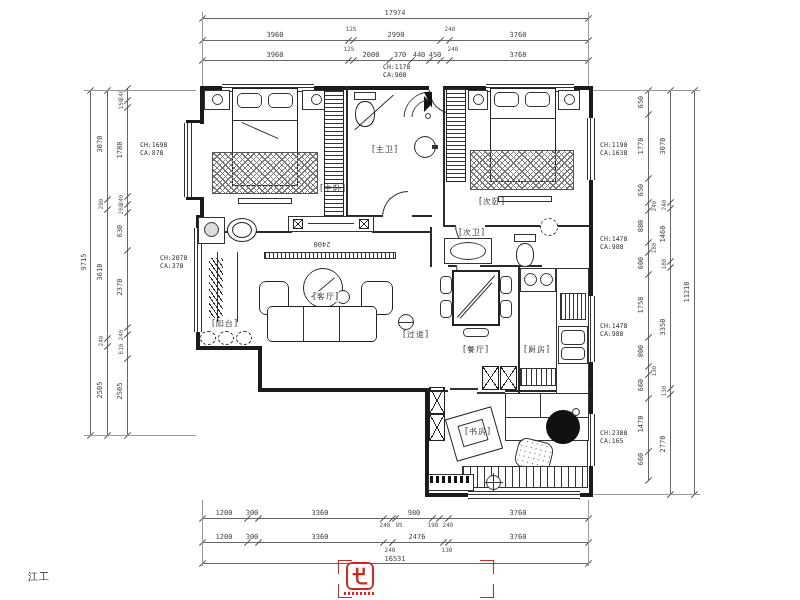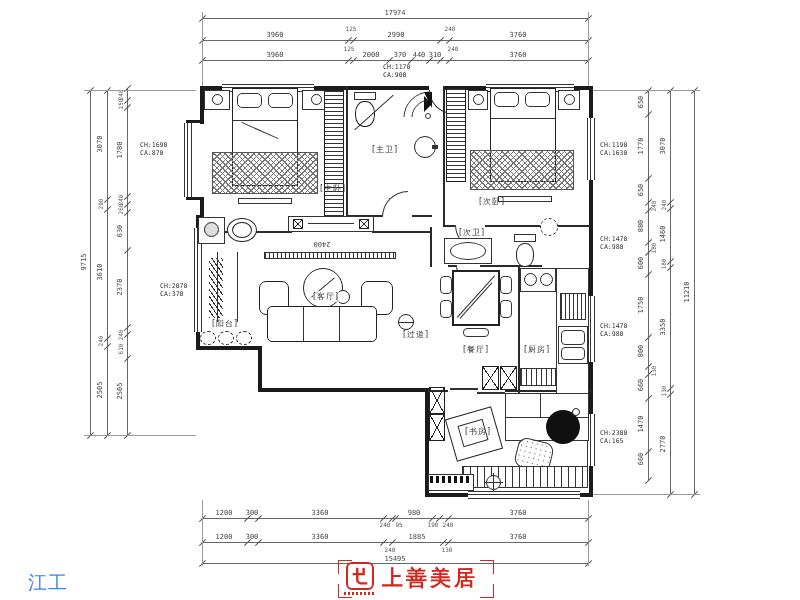--- a/index.html
+++ b/index.html
@@ -32,21 +32,21 @@
   .xbox{border:1px solid #222;background:
      linear-gradient(to top right,transparent calc(50% - 0.5px),#222 calc(50% - 0.5px) calc(50% + 0.5px),transparent calc(50% + 0.5px)),
      linear-gradient(to bottom right,transparent calc(50% - 0.5px),#222 calc(50% - 0.5px) calc(50% + 0.5px),transparent calc(50% + 0.5px));}
   .circ{border:1px solid #222;border-radius:50%;background:#fff;}
   .arcBL{border-left:1px solid #333;border-bottom:1px solid #333;border-bottom-left-radius:100%;background:transparent;}
   .arcTL{border-left:1px solid #333;border-top:1px solid #333;border-top-left-radius:100%;background:transparent;}
   .tri{background:#111;}
   .roomlbl{font-size:8px;color:#333;white-space:nowrap;transform:translateX(-50%);letter-spacing:1px;}
   .ln{background:#333;}
   .logo-brand{font-size:21px;font-weight:bold;letter-spacing:3px;white-space:nowrap;}
-  .wm{font-size:19px;color:#3b82f6;letter-spacing:1px;}
+  .wm{font-size:10px;color:#0f172a;letter-spacing:1px;}
 </style>
 </head>
 <body>
 
 <div class="stage">
 
   <div class="dl h" style="left:202px;top:18px;width:386px">
       <i class="tick" style="left: -0.5px; top: -4px;"></i>
       <i class="tick" style="left: 385.5px; top: -4px;"></i>
     </div>
@@ -75,21 +75,21 @@
       <i class="tick" style="left: 226.5px; top: -4px;"></i>
       <i class="tick" style="left: 237.5px; top: -4px;"></i>
       <i class="tick" style="left: 246.5px; top: -4px;"></i>
       <i class="tick" style="left: 385.5px; top: -4px;"></i>
     </div>
   <span class="hdim" style="left:275px;top:51px">3960</span>
   <span class="hdim jog" style="left:349px;top:45px">125</span>
   <span class="hdim" style="left:371px;top:51px">2000</span>
   <span class="hdim" style="left:400px;top:51px">370</span>
   <span class="hdim" style="left:419px;top:51px">440</span>
-  <span class="hdim" style="left:435px;top:51px">310</span>
+  <span class="hdim" style="left:435px;top:51px">450</span>
   <span class="hdim jog" style="left:453px;top:45px">240</span>
   <span class="hdim" style="left:518px;top:51px">3760</span>
 
   <div class="dl h" style="left:202px;top:518px;width:386px">
       <i class="tick" style="left: -0.5px; top: -4px;"></i>
       <i class="tick" style="left: 44.5px; top: -4px;"></i>
       <i class="tick" style="left: 55.5px; top: -4px;"></i>
       <i class="tick" style="left: 180.5px; top: -4px;"></i>
       <i class="tick" style="left: 189.5px; top: -4px;"></i>
       <i class="tick" style="left: 192.5px; top: -4px;"></i>
@@ -115,29 +115,29 @@
       <i class="tick" style="left: 180.5px; top: -4px;"></i>
       <i class="tick" style="left: 189.5px; top: -4px;"></i>
       <i class="tick" style="left: 240.5px; top: -4px;"></i>
       <i class="tick" style="left: 245.5px; top: -4px;"></i>
       <i class="tick" style="left: 385.5px; top: -4px;"></i>
     </div>
   <span class="hdim" style="left:224px;top:533px">1200</span>
   <span class="hdim" style="left:252px;top:533px">300</span>
   <span class="hdim" style="left:320px;top:533px">3360</span>
   <span class="hdim jog" style="left:390px;top:546px">240</span>
-  <span class="hdim" style="left:417px;top:533px">1885</span>
+  <span class="hdim" style="left:417px;top:533px">2476</span>
   <span class="hdim jog" style="left:447px;top:546px">130</span>
   <span class="hdim" style="left:518px;top:533px">3760</span>
 
   <div class="dl h" style="left:202px;top:563px;width:386px">
       <i class="tick" style="left: -0.5px; top: -4px;"></i>
       <i class="tick" style="left: 385.5px; top: -4px;"></i>
     </div>
-  <span class="hdim" style="left:395px;top:555px">15495</span>
+  <span class="hdim" style="left:395px;top:555px">16531</span>
 
   <div class="dl v" style="left:90px;top:90px;height:345px">
       <i class="tick" style="top: -4px; left: -0.5px;"></i>
       <i class="tick" style="top: 341px; left: -0.5px;"></i>
     </div>
   <span class="vdim" style="left:84px;top:262px">9715</span>
 
   <div class="dl v" style="left:107px;top:90px;height:345px">
       <i class="tick" style="top: -4px; left: -0.5px;"></i>
       <i class="tick" style="top: 105px; left: -0.5px;"></i>
@@ -236,21 +236,21 @@
   <div class="xln" style="left:588px;top:500px;width:1px;height:66px"></div>
   <div class="xln" style="left:84px;top:90px;width:112px;height:1px"></div>
   <div class="xln" style="left:84px;top:435px;width:112px;height:1px"></div>
   <div class="xln" style="left:593px;top:90px;width:107px;height:1px"></div>
   <div class="xln" style="left:593px;top:494px;width:107px;height:1px"></div>
 
   <div class="note" style="left:140px;top:142px">
     <span style="position:static">CH:1690</span><br>
     <span style="position:static">CA:870</span>
   </div>
-  <div class="note" style="left:160px;top:283px">
+  <div class="note" style="left:160px;top:255px">
     <span style="position:static">CH:2070</span><br>
     <span style="position:static">CA:370</span>
   </div>
   <div class="note" style="left:383px;top:64px">
     <span style="position:static">CH:1170</span><br>
     <span style="position:static">CA:900</span>
   </div>
   <div class="note" style="left:600px;top:142px">
     <span style="position:static">CH:1190</span><br>
     <span style="position:static">CA:1630</span>
@@ -440,18 +440,17 @@
     <div style="right:0;top:0;width:14px;height:14px;border-right:1px solid #d3261f;border-top:1px solid #d3261f"></div>
     <div style="left:0;bottom:0;width:14px;height:14px;border-left:1px solid #d3261f;border-bottom:1px solid #d3261f"></div>
     <div style="right:0;bottom:0;width:14px;height:14px;border-right:1px solid #d3261f;border-bottom:1px solid #d3261f"></div>
     <div style="left:8px;top:2px;width:28px;height:28px;border:2px solid #d3261f;border-radius:6px">
       <svg style="left:1px;top:1px" width="22" height="22" viewBox="0 0 24 24">
         <path d="M9 3 v13 a4 4 0 0 0 4 4 h7" fill="none" stroke="#d3261f" stroke-width="2.6"></path>
         <path d="M16 3 v7 h-12" fill="none" stroke="#d3261f" stroke-width="2.6"></path>
       </svg>
     </div>
     <div style="left:6px;top:32px;width:32px;height:3px;background:repeating-linear-gradient(90deg,#d3261f 0 2px,transparent 2px 4px)"></div>
-    <span class="logo-brand" style="left:44px;top:4px;color:#d3261f">上善美居</span>
   </div>
 
   <span class="wm" style="left:28px;top:570px">江工</span>
 
 </div>
 
 </body></html>

